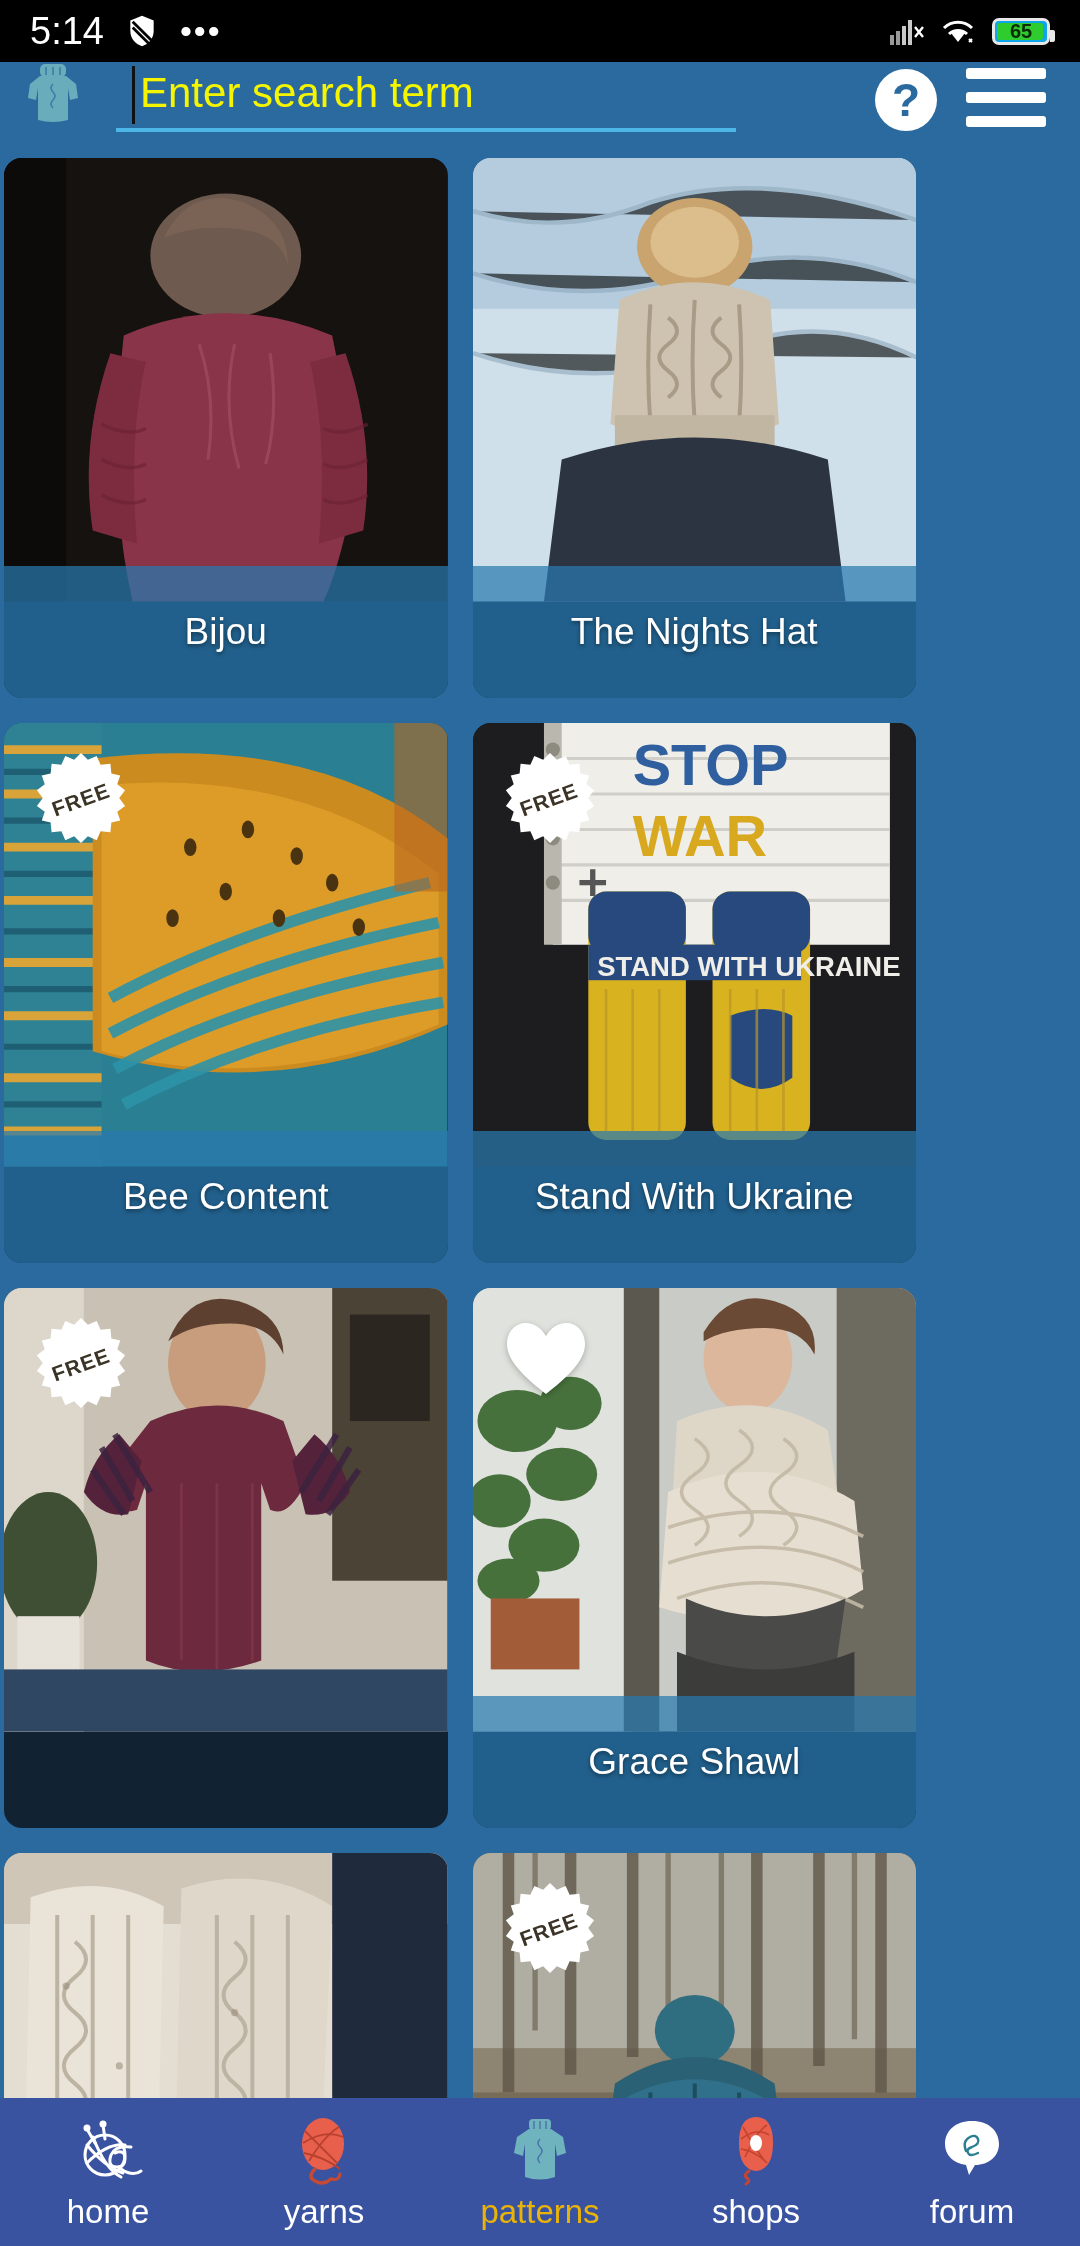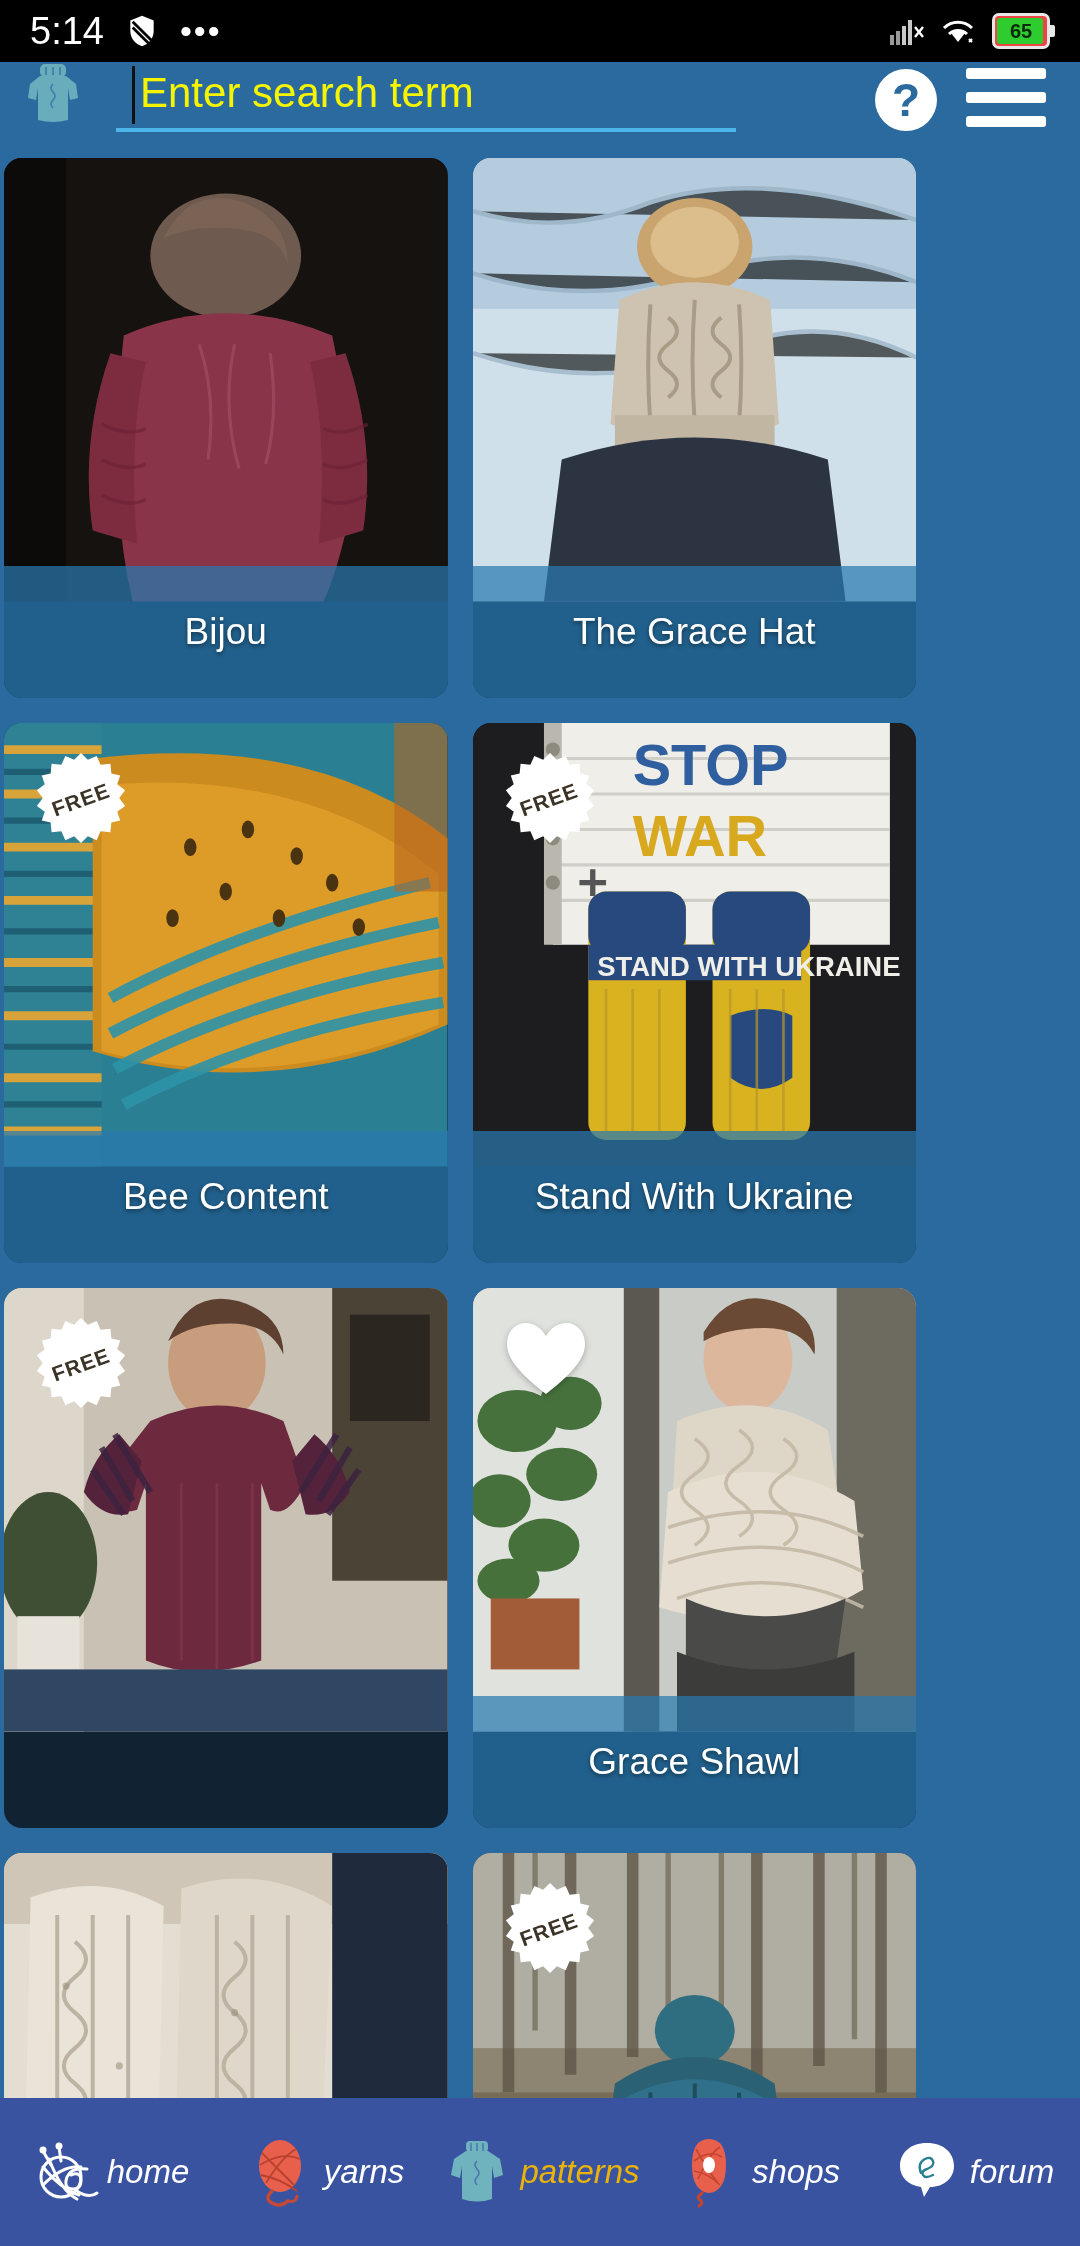--- a/index.html
+++ b/index.html
@@ -18,23 +18,23 @@
     display:flex; align-items:center; padding: 0 30px;
   }
   .sb-left { display:flex; align-items:center; gap:24px; }
   .sb-time { font-size:38px; font-weight:400; letter-spacing:0px; line-height:1; }
   .sb-right { margin-left:auto; display:flex; align-items:center; gap:16px; }
   .sb-dots { font-size:34px; letter-spacing:2px; line-height:0.6; color:#fff; }
   .shield-ic { width:28px; height:34px; display:block; }
   .sig-ic { width:34px; height:28px; display:block; }
   .wifi-ic { width:36px; height:30px; display:block; }
   .batt {
-    width:58px; height:36px; border:3px solid #e8e8e8; border-radius:7px;
+    width:58px; height:27px; border:3px solid #e8e8e8; border-radius:7px;
     position:relative; display:flex; align-items:center; justify-content:center;
-    background:#ef4444;
+    background:#0ea5e9;
   }
   .batt::after{
     content:""; position:absolute; right:-8px; top:9px; width:5px; height:12px;
     background:#e8e8e8; border-radius:0 2px 2px 0;
   }
   .batt-fill{
     position:absolute; left:2px; top:2px; bottom:2px; width:46px;
     background:#2ecc2e; border-radius:3px;
   }
   .batt-txt{ position:relative; z-index:2; font-size:20px; color:#0a2a0a; font-weight:700; }
@@ -105,22 +105,22 @@
   }
   .badge-heart{ position:absolute; left:30px; top:30px; width:86px; height:80px; z-index:5; }
   .badge-heart svg{ width:86px; height:80px; display:block;
     filter: drop-shadow(0 2px 3px rgba(0,0,0,.25)); }
 
   
   .bottomnav{
     position:absolute; left:0; bottom:0; width:1080px; height:148px;
     background:#3a53a0; display:flex; align-items:center;
   }
-  .nav-item{ flex:1; height:148px; display:flex; flex-direction:row;
-    align-items:center; justify-content:center; gap:6px;font-style:italic; }
+  .nav-item{ flex:1; height:148px; display:flex; flex-direction:column;
+    align-items:center; justify-content:center; gap:6px; }
   .nav-ic{ width:74px; height:74px; display:block; }
   .nav-lbl{ font-size:33px; color:#ffffff; font-family:"Liberation Sans", sans-serif; }
   .nav-item.active .nav-lbl{ color:#eab308; }
 </style>
 </head>
 <body>
 
 <div id="app">
 
   <div class="statusbar">
@@ -223,21 +223,21 @@
         <ellipse cx="50" cy="19" rx="10" ry="8" fill="#dcbd8c"></ellipse>
         <path d="M33 32 q17 -8 34 0 l2 28 q-18 8 -38 0Z" fill="#cdc3b0"></path>
         <g stroke="#a99c86" stroke-width=".9" fill="none">
           <path d="M40 33 q-1 14 0 27 M50 32 q-1 14 0 28 M60 33 q1 14 0 27"></path>
           <path d="M44 36 q4 3 0 6 q-4 3 0 6 q4 3 0 6"></path>
           <path d="M56 36 q-4 3 0 6 q4 3 0 6 q-4 3 0 6"></path>
         </g>
         <rect x="32" y="58" width="36" height="9" fill="#c0b6a2"></rect>
         <path d="M20 68 q30 -10 60 0 l4 32 H16Z" fill="#2c3442"></path>
       </svg>
-      <div class="card-label">The Grace Hat</div>
+      <div class="card-label">The Nights Hat</div>
     </div>
 
     <div class="card">
       <svg class="card-img" viewBox="0 0 100 100" preserveAspectRatio="none">
         <rect width="100" height="100" fill="#2b7f92"></rect>
         <rect x="0" y="0" width="22" height="100" fill="#2f8294"></rect>
         <g stroke="#d8a43a" stroke-width="2">
           <path d="M0 6 h22 M0 16 h22 M0 28 h22 M0 40 h22 M0 54 h22 M0 66 h22 M0 80 h22 M0 92 h22"></path>
         </g>
         <g stroke="#1f5f74" stroke-width="1.4">

